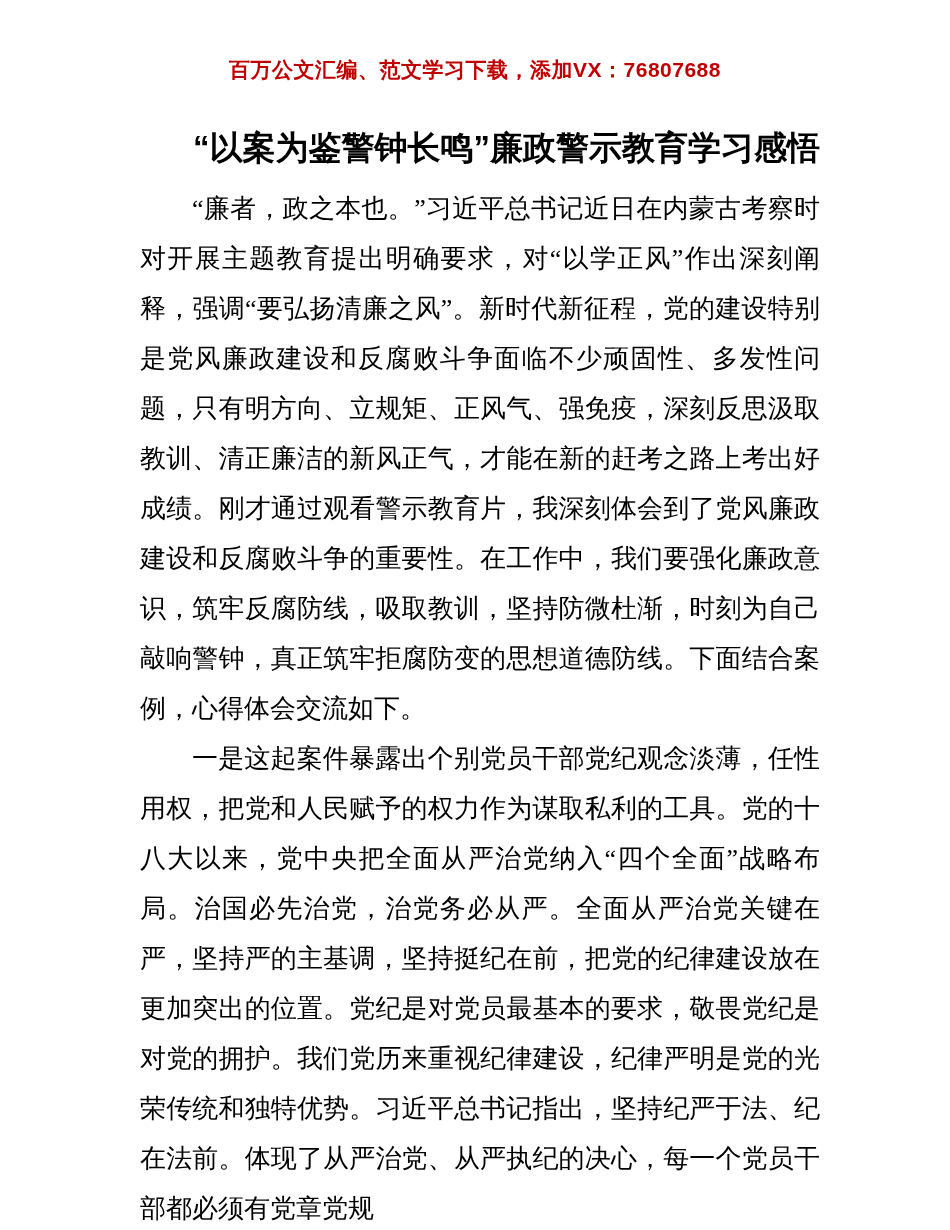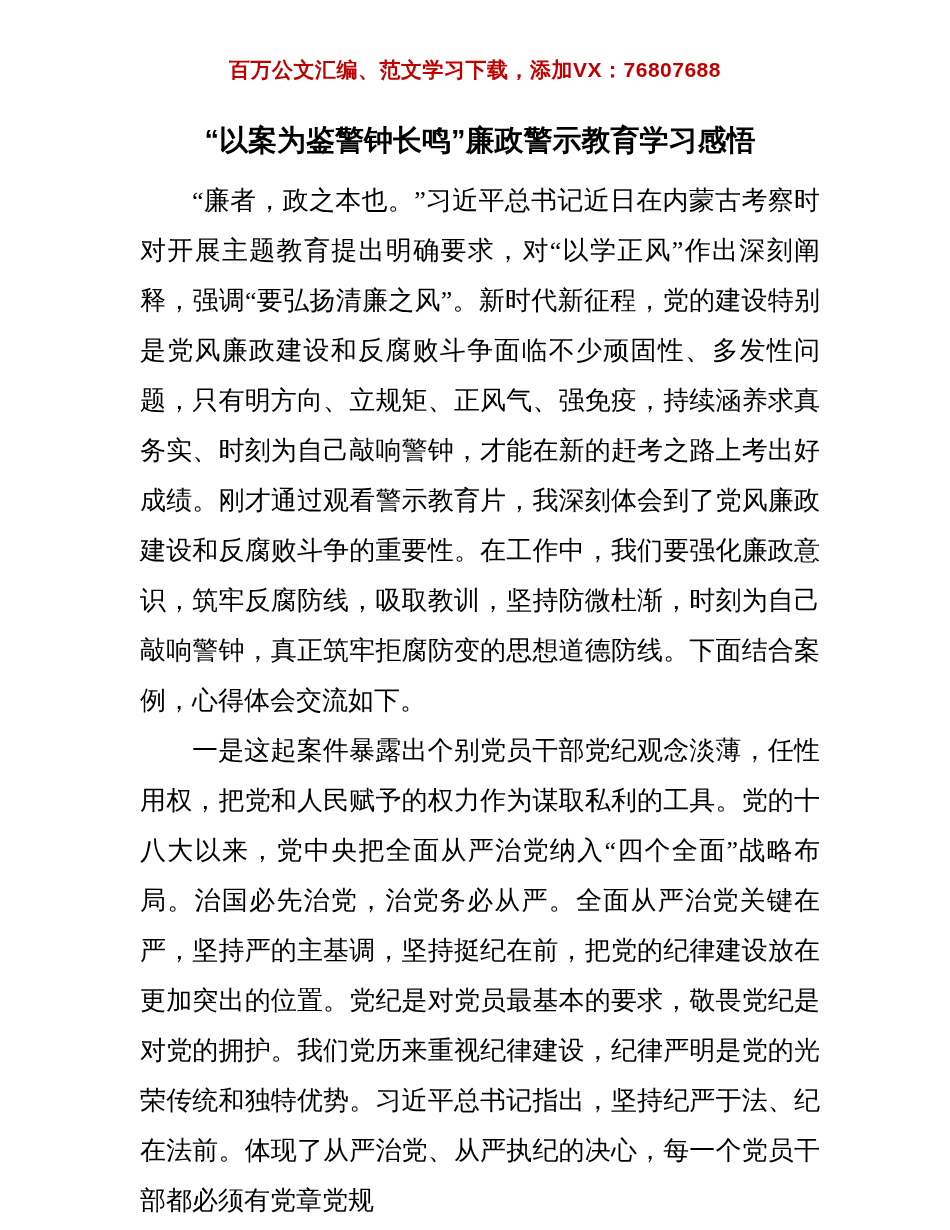--- a/index.html
+++ b/index.html
@@ -35,25 +35,25 @@
   }
   .doc-body {
     position: absolute;
     top: 110px;
     left: 140px;
     width: 680px;
   }
   .doc-title {
     font-family: "Liberation Sans", "DejaVu Sans", sans-serif;
     font-weight: bold;
-    font-size: 29px;
+    font-size: 33px;
     line-height: 44px;
-    text-align: center;
+    text-align: right;
     color: #000000;
-    margin: 8px 0 14px 0;
+    margin: 16px 0 14px 0;
     letter-spacing: 0px;
   }
   p.para {
     margin: 0;
     font-size: 26px;
     line-height: 50px;
     text-align: justify;
     text-justify: inter-ideograph;
     color: #000000;
     text-indent: 2em;
@@ -64,20 +64,20 @@
 <body>
 
 <div class="page">
 
   <div class="watermark">百万公文汇编、范文学习下载，添加VX：76807688</div>
 
   <div class="doc-body">
 
     <h1 class="doc-title">“以案为鉴警钟长鸣”廉政警示教育学习感悟</h1>
 
-    <p class="para">“廉者，政之本也。”习近平总书记近日在内蒙古考察时对开展主题教育提出明确要求，对“以学正风”作出深刻阐释，强调“要弘扬清廉之风”。新时代新征程，党的建设特别是党风廉政建设和反腐败斗争面临不少顽固性、多发性问题，只有明方向、立规矩、正风气、强免疫，持续涵养求真务实、时刻为自己敲响警钟，才能在新的赶考之路上考出好成绩。刚才通过观看警示教育片，我深刻体会到了党风廉政建设和反腐败斗争的重要性。在工作中，我们要强化廉政意识，筑牢反腐防线，吸取教训，坚持防微杜渐，时刻为自己敲响警钟，真正筑牢拒腐防变的思想道德防线。下面结合案例，心得体会交流如下。</p>
+    <p class="para">“廉者，政之本也。”习近平总书记近日在内蒙古考察时对开展主题教育提出明确要求，对“以学正风”作出深刻阐释，强调“要弘扬清廉之风”。新时代新征程，党的建设特别是党风廉政建设和反腐败斗争面临不少顽固性、多发性问题，只有明方向、立规矩、正风气、强免疫，深刻反思汲取教训、清正廉洁的新风正气，才能在新的赶考之路上考出好成绩。刚才通过观看警示教育片，我深刻体会到了党风廉政建设和反腐败斗争的重要性。在工作中，我们要强化廉政意识，筑牢反腐防线，吸取教训，坚持防微杜渐，时刻为自己敲响警钟，真正筑牢拒腐防变的思想道德防线。下面结合案例，心得体会交流如下。</p>
 
 
     <p class="para">一是这起案件暴露出个别党员干部党纪观念淡薄，任性用权，把党和人民赋予的权力作为谋取私利的工具。党的十八大以来，党中央把全面从严治党纳入“四个全面”战略布局。治国必先治党，治党务必从严。全面从严治党关键在严，坚持严的主基调，坚持挺纪在前，把党的纪律建设放在更加突出的位置。党纪是对党员最基本的要求，敬畏党纪是对党的拥护。我们党历来重视纪律建设，纪律严明是党的光荣传统和独特优势。习近平总书记指出，坚持纪严于法、纪在法前。体现了从严治党、从严执纪的决心，每一个党员干部都必须有党章党规</p>
 
   </div>
 
 </div>
 
 </body></html>

